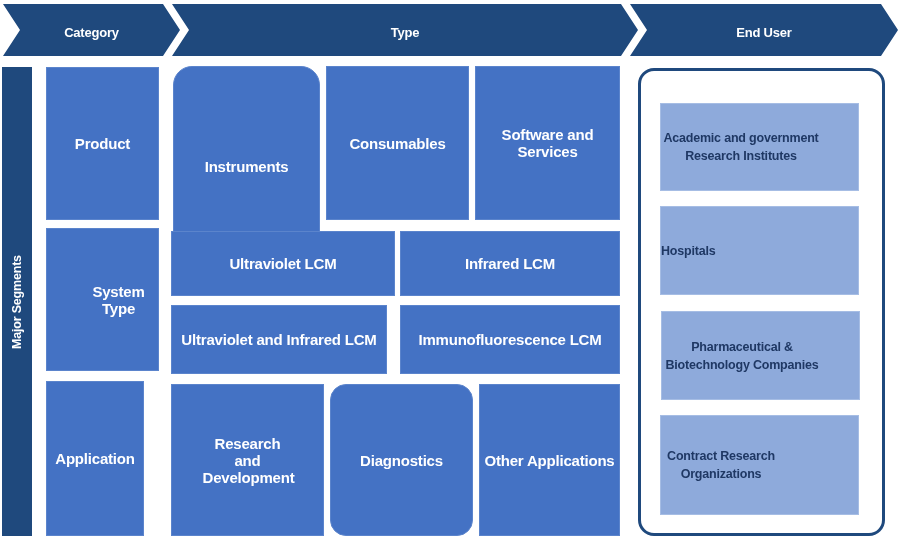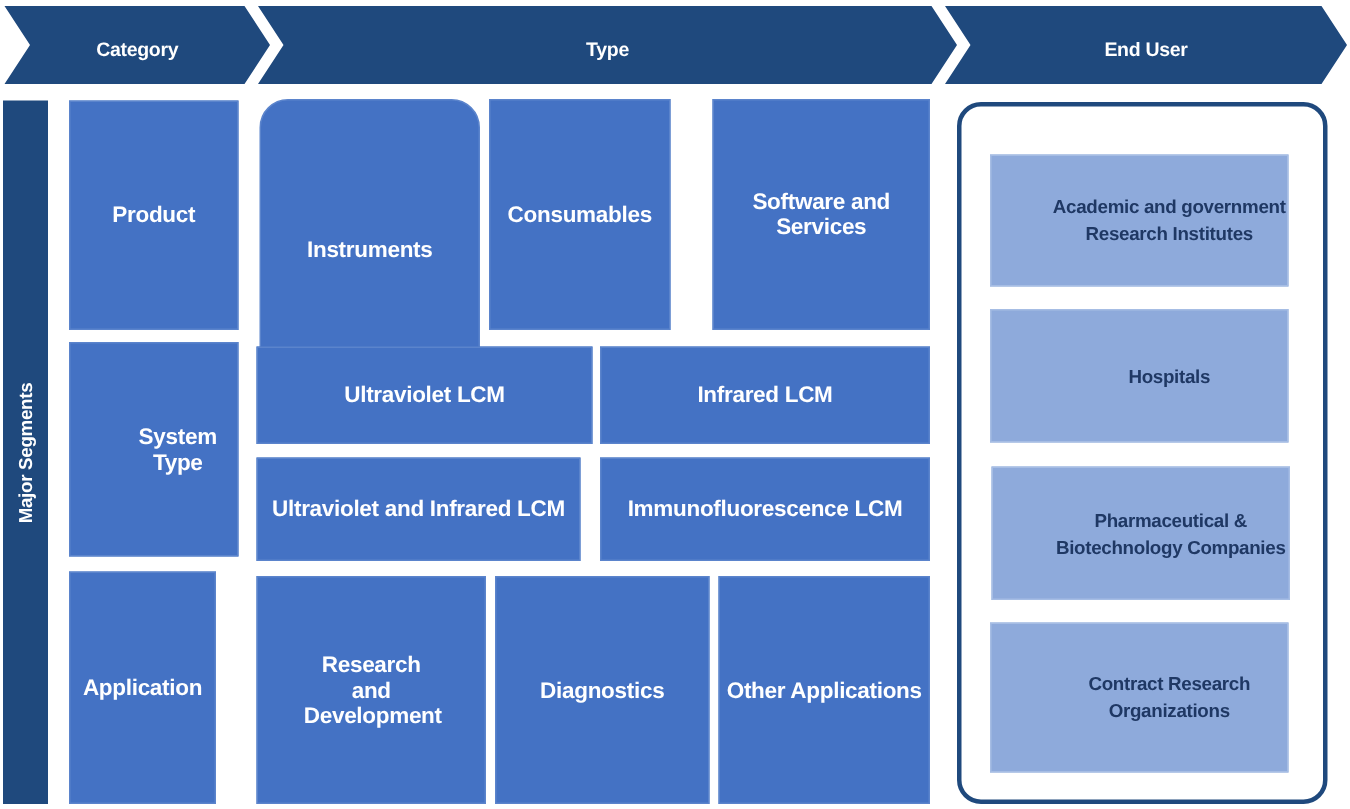--- a/index.html
+++ b/index.html
@@ -11,23 +11,23 @@
     .box { position: absolute; background: #4472c4; color: #fff; display: flex;
            align-items: center; justify-content: center; text-align: center;
            font-weight: bold; font-size: 15px; line-height: 17px; letter-spacing: -0.2px;
            box-sizing: border-box; border: 1px solid #5b84cc; }
     .side { position: absolute; left: 2px; top: 67px; width: 30px; height: 469px; background: #1f497d; }
     .side span { position: absolute; left: 50%; top: 50%; transform: translate(-50%, -50%) rotate(-90deg);
                  color: #fff; font-weight: bold; font-size: 12.5px; white-space: nowrap; letter-spacing: -0.2px; }
     .enduser-frame { position: absolute; left: 638px; top: 68px; width: 247px; height: 468px;
                      box-sizing: border-box; border: 3px solid #1f497d; border-radius: 16px; background: #fff; }
     .eu { position: absolute; background: #8eaadb; color: #1f3864; display: flex;
-          align-items: center; justify-content: center; text-align: center;
+          align-items: center; text-align: center;
           font-weight: bold; font-size: 12.5px; line-height: 18px; letter-spacing: -0.2px;
-          box-sizing: border-box; border: 1px solid #a6bde4; padding-left: 40px; }
+          box-sizing: border-box; border: 1px solid #a6bde4; }
   </style>
 </head>
 <body>
 
 <svg width="900" height="60" style="position:absolute;left:0;top:0;">
   <polygon points="3,4 163,4 180,30 163,56 3,56 20,30" fill="#1f497d"></polygon>
   <polygon points="172,4 621,4 638,30 621,56 172,56 189,30" fill="#1f497d"></polygon>
   <polygon points="630,4 881,4 898,30 881,56 630,56 647,30" fill="#1f497d"></polygon>
 </svg>
 <div class="chev" style="left:20px;width:143px;background:transparent;">
@@ -50,21 +50,21 @@
 <div class="box" style="left:46px;top:228px;width:113px;height:143px;padding-left:32px;">
   <span>System Type</span>
 </div>
 <div class="box" style="left:46px;top:381px;width:98px;height:155px;">
   <span>Application</span>
 </div>
 
 <div class="box" style="left:173px;top:66px;width:147px;height:200px;border-radius:19px;">
   <span>Instruments</span>
 </div>
-<div class="box" style="left:326px;top:66px;width:121px;height:154px;">
+<div class="box" style="left:326px;top:66px;width:143px;height:154px;">
   <span>Consumables</span>
 </div>
 <div class="box" style="left:475px;top:66px;width:145px;height:154px;">
   <span>Software and Services</span>
 </div>
 
 <div class="box" style="left:171px;top:231px;width:224px;height:65px;">
   <span>Ultraviolet LCM</span>
 </div>
 <div class="box" style="left:400px;top:231px;width:220px;height:65px;">
@@ -73,21 +73,21 @@
 <div class="box" style="left:171px;top:305px;width:216px;height:69px;">
   <span>Ultraviolet and Infrared LCM</span>
 </div>
 <div class="box" style="left:400px;top:305px;width:220px;height:69px;">
   <span>Immunofluorescence LCM</span>
 </div>
 
 <div class="box" style="left:171px;top:384px;width:153px;height:152px;">
   <span style="display:block;width:90px;">Research and Development</span>
 </div>
-<div class="box" style="left:330px;top:384px;width:143px;height:152px;">
+<div class="box" style="left:330px;top:384px;width:143px;height:152px;border-radius:16px;">
   <span>Diagnostics</span>
 </div>
 <div class="box" style="left:479px;top:384px;width:141px;height:152px;">
   <span>Other Applications</span>
 </div>
 
 <div class="enduser-frame"></div>
 <div class="eu" style="left:660px;top:103px;width:199px;height:88px;">
   <span style="display:block;width:160px;">Academic and government Research Institutes</span>
 </div>

